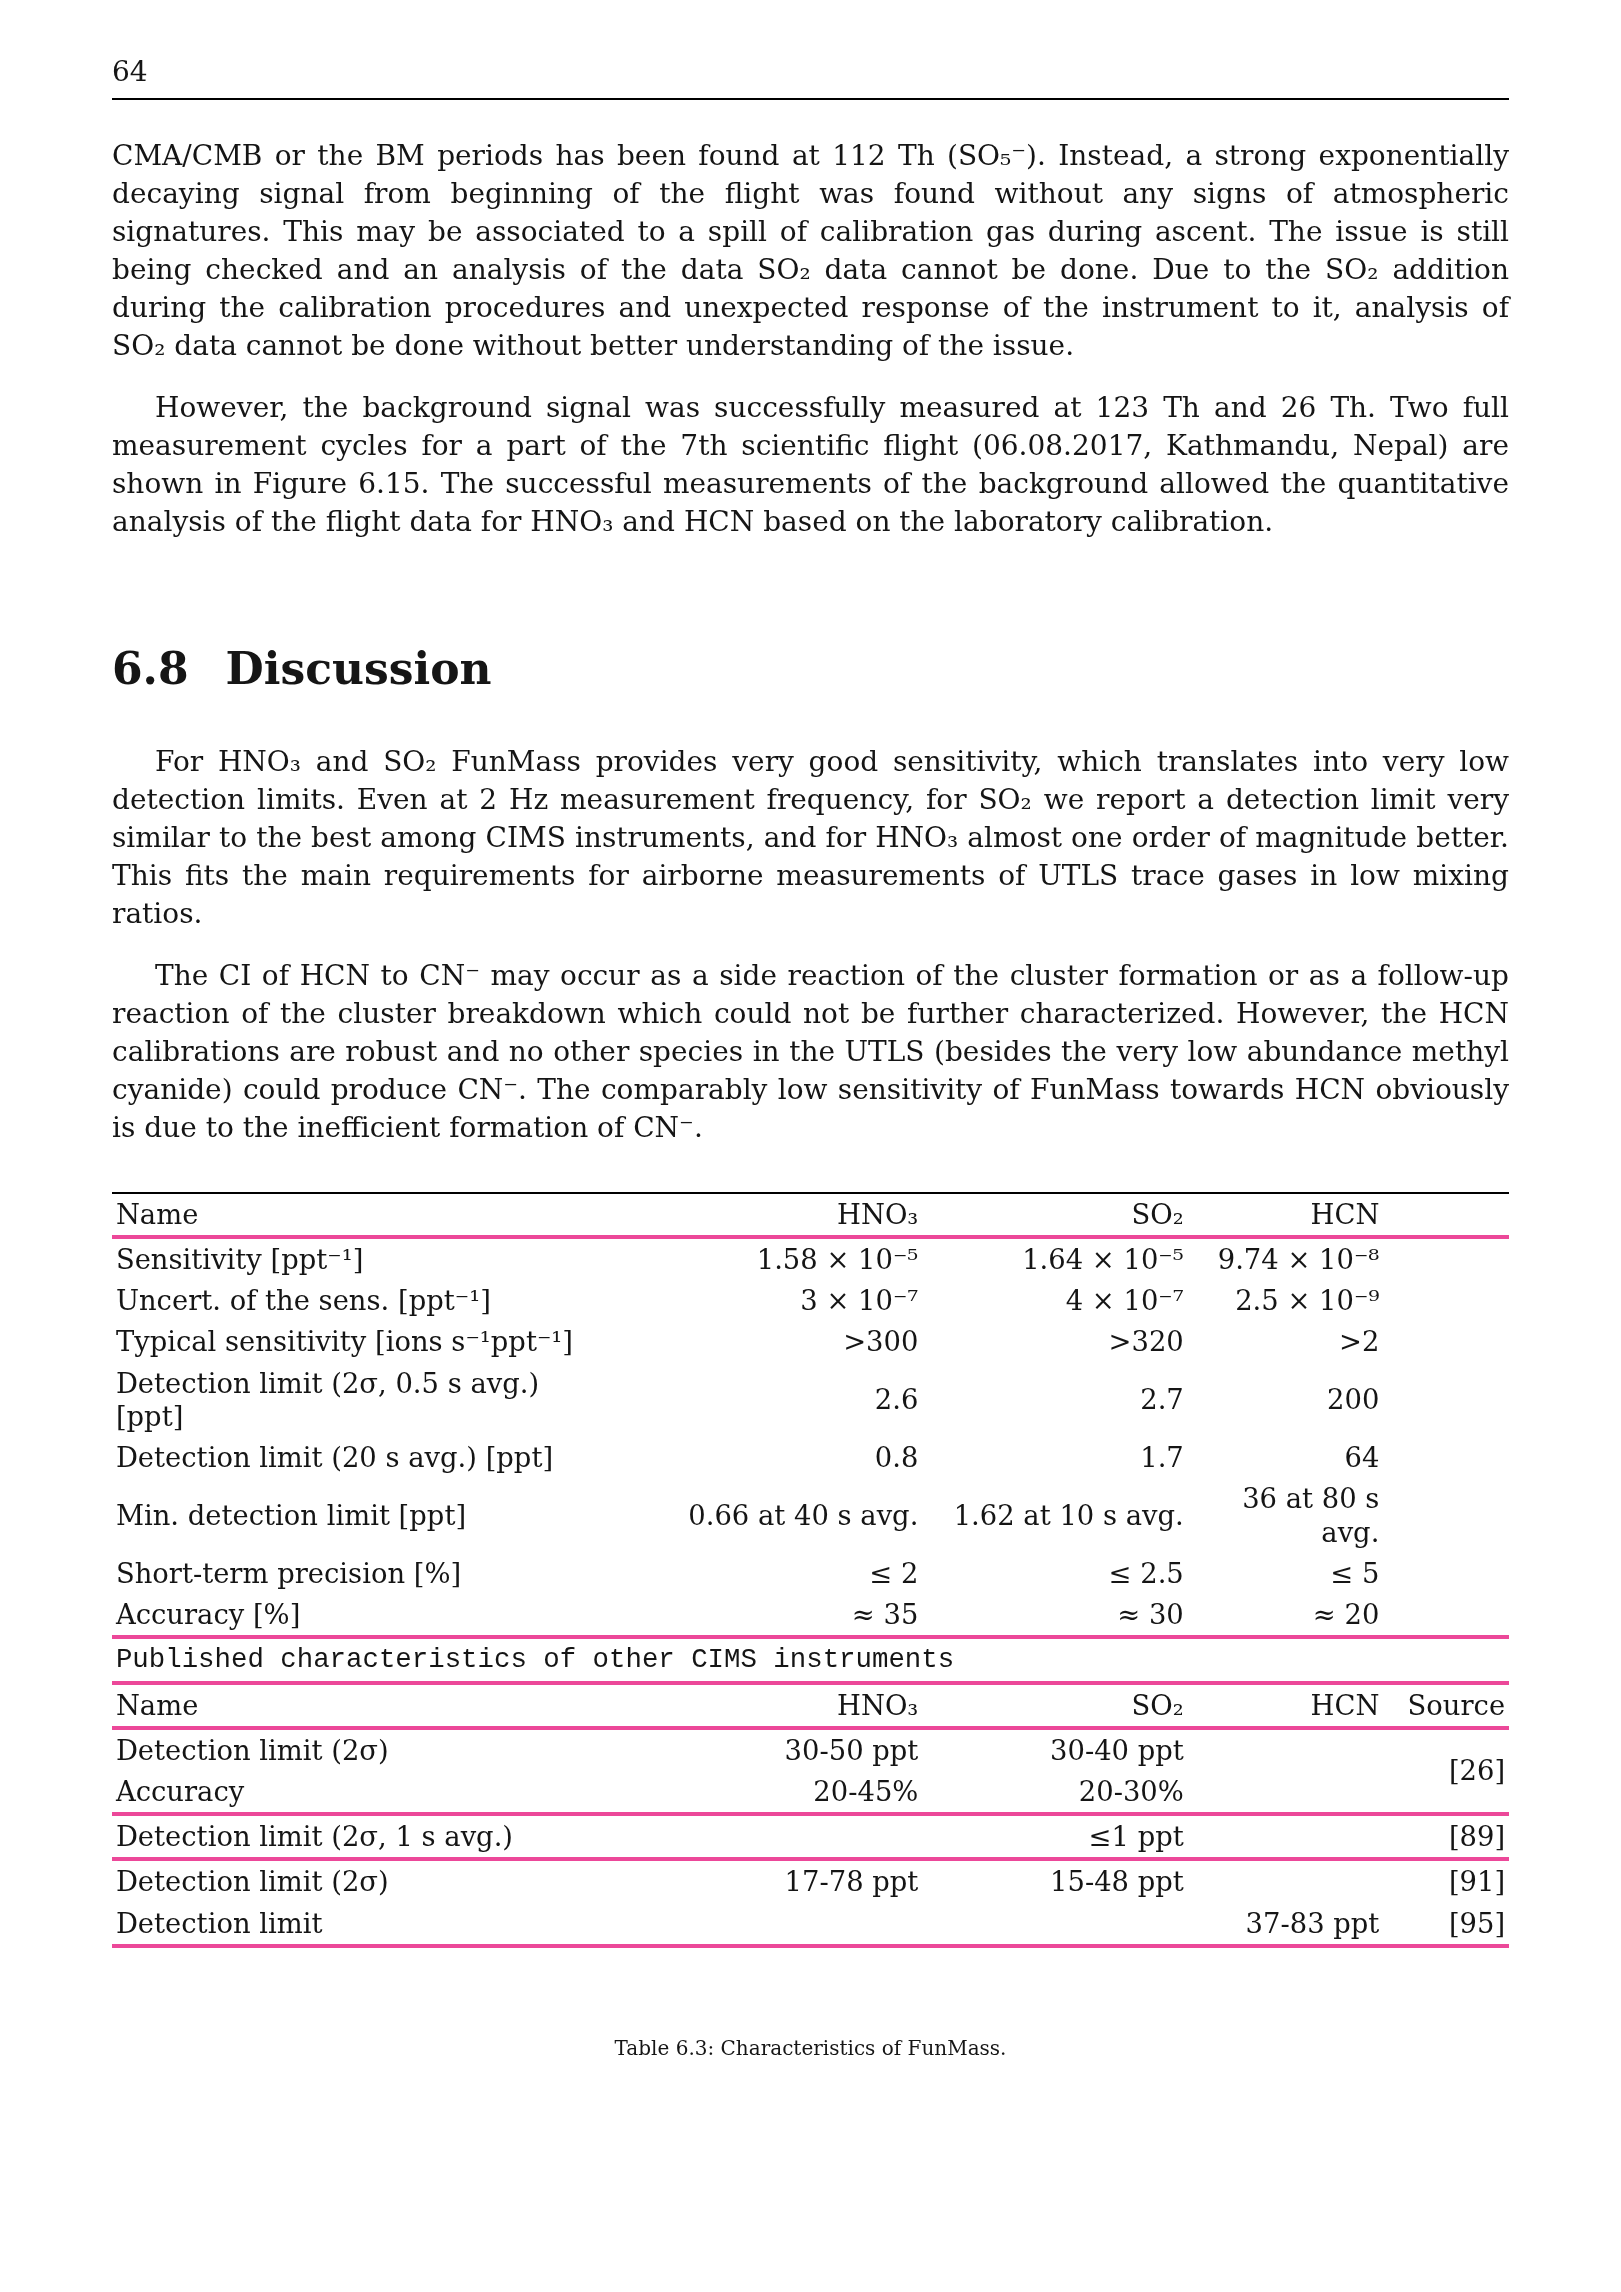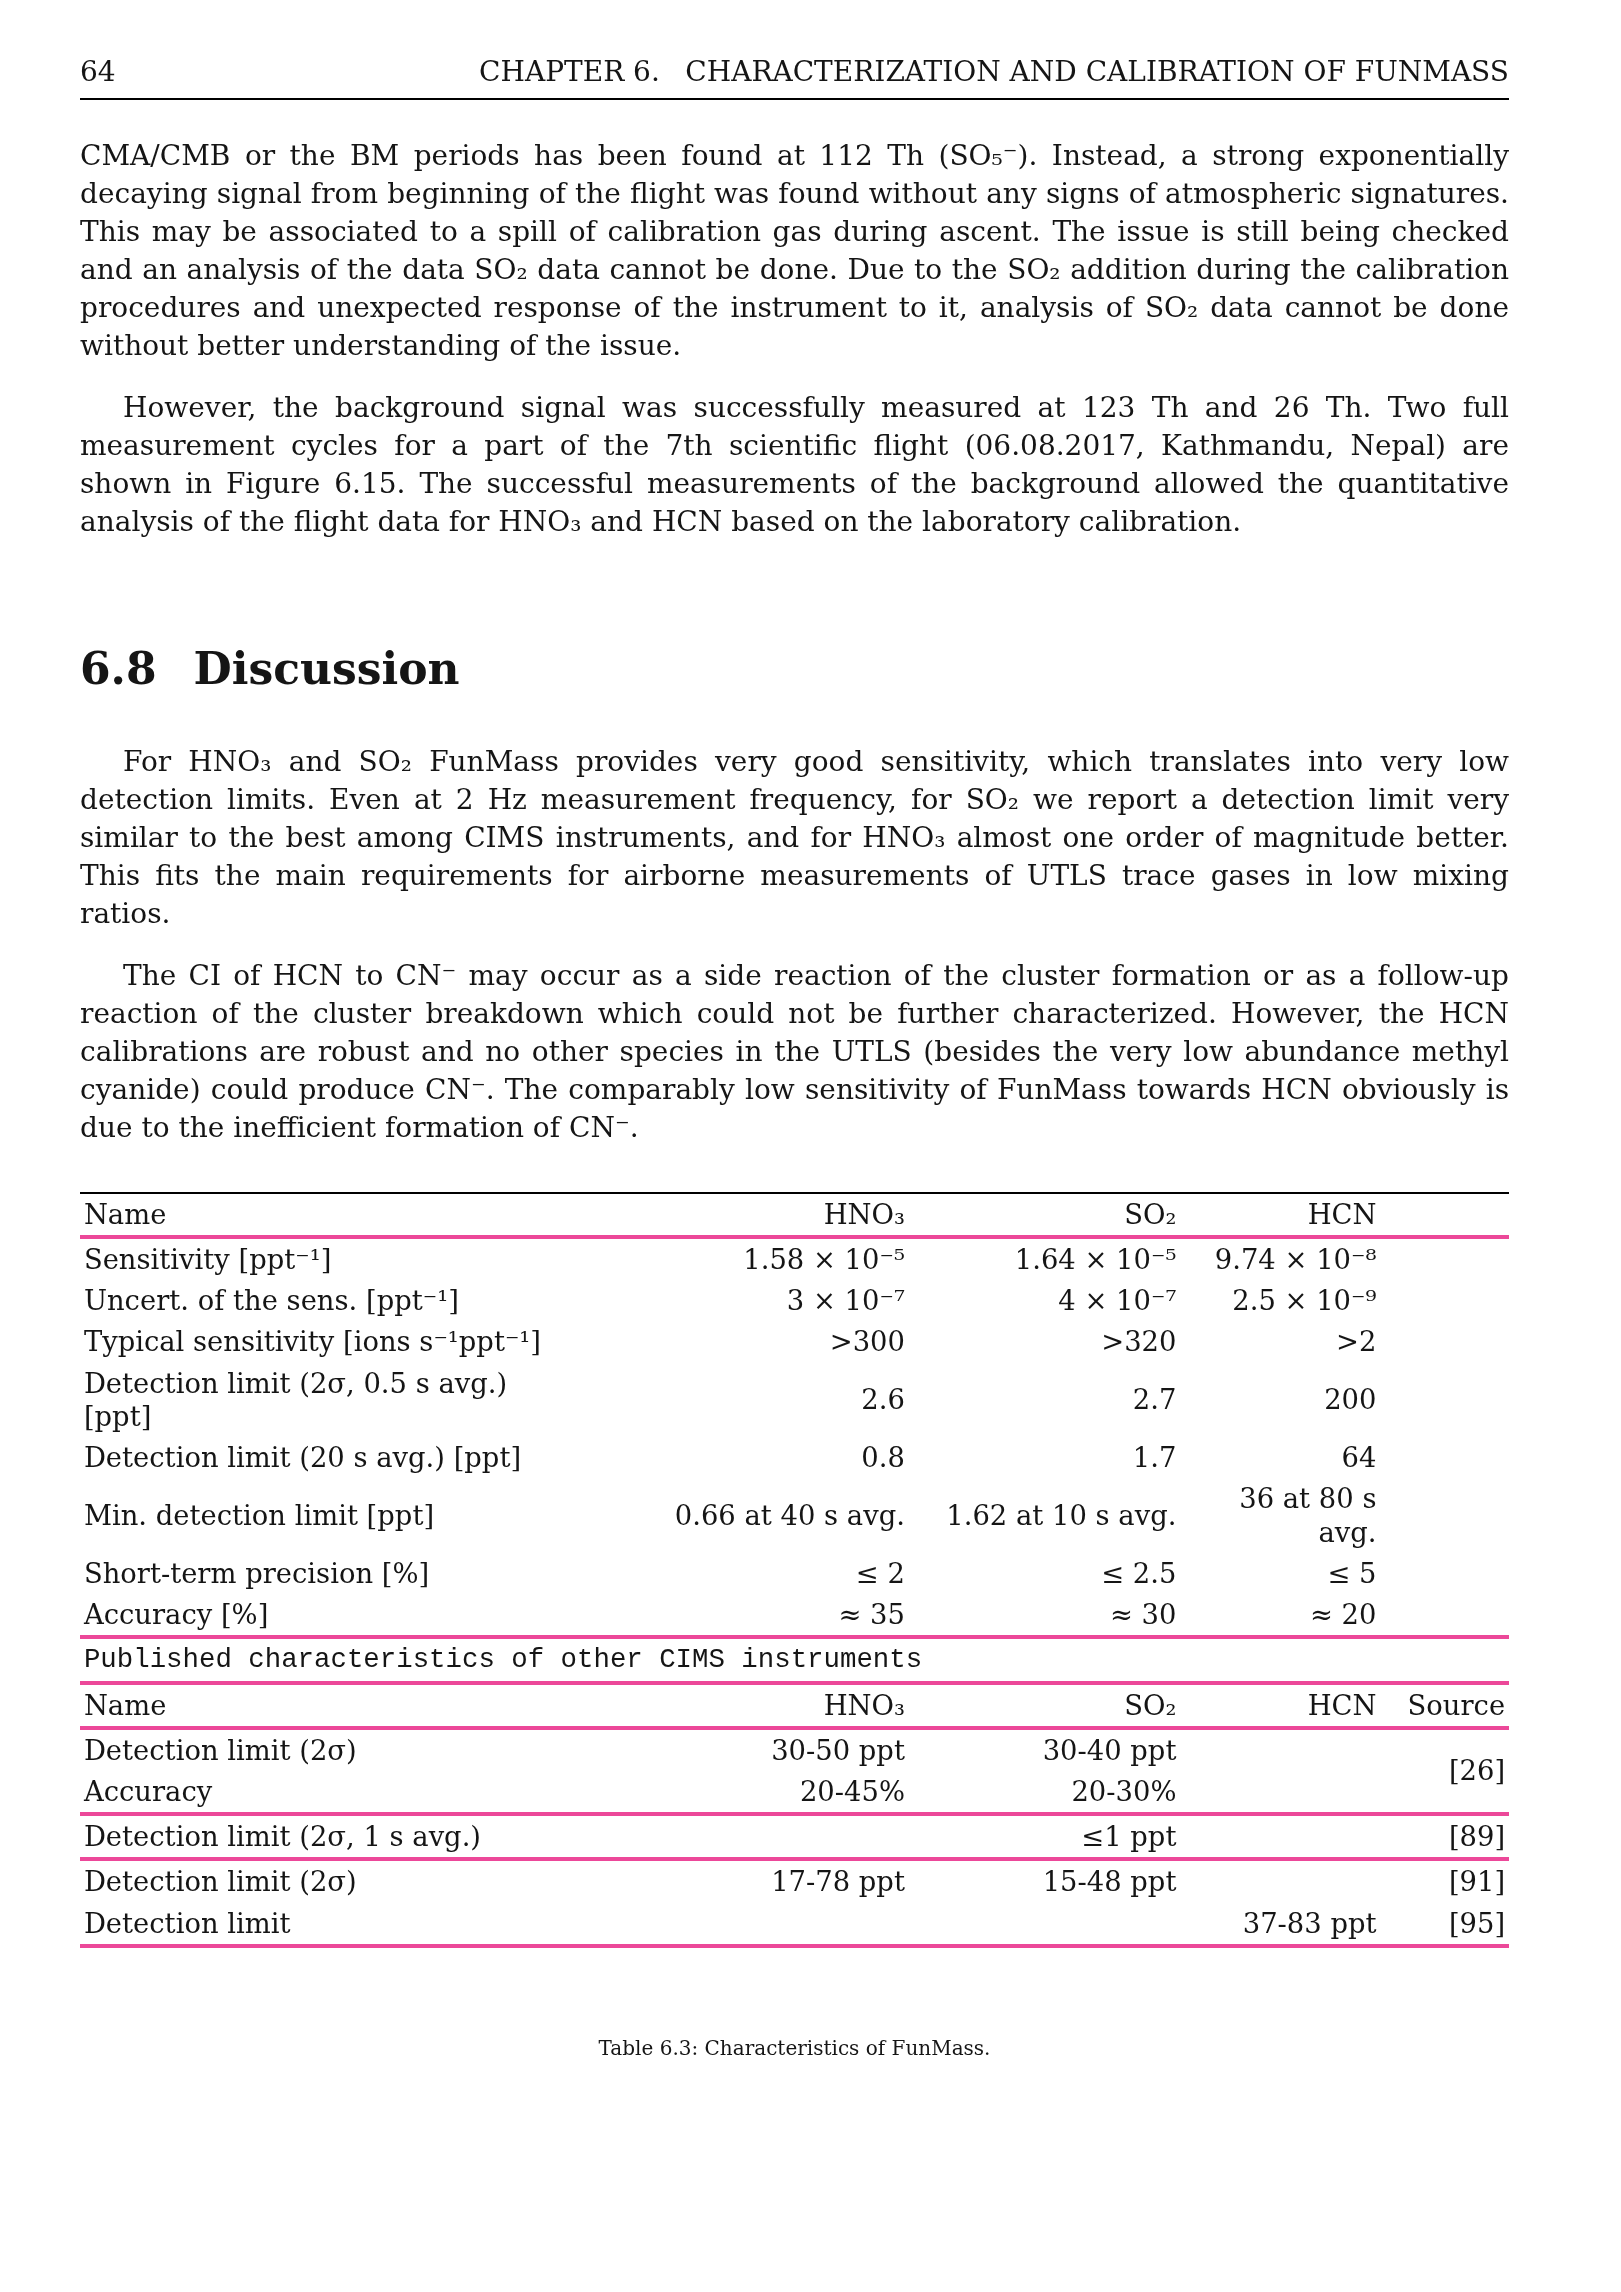--- a/index.html
+++ b/index.html
@@ -3,21 +3,21 @@
 <meta charset="utf-8">
 <style>
   * { margin: 0; padding: 0; box-sizing: border-box; }
   html, body { background: #ffffff; }
   body {
     width: 1621px; height: 2293px;
     font-family: "DejaVu Serif", "Liberation Serif", serif;
     color: #151515;
     overflow: hidden;
   }
-  .page { width: 100%; height: 100%; padding: 55px 112px 0 80px; }
+  .page { width: 100%; height: 100%; padding: 55px 112px 0 112px; }
 
   .running-header { display: flex; align-items: baseline; font-size: 28px; }
   .running-header .title-group { margin-left: auto; }
   .running-header .chapter-label { margin-right: 25.5px; }
   .header-rule { border-top: 2px solid #000; margin-top: 9.8px; margin-bottom: 37px; }
 
   .par { font-size: 28px; line-height: 38px; text-align: justify; margin-top: 24px; }
   .par.indent { text-indent: 43px; }
 
   .section-heading { margin: 102px 0 49px 0; font-size: 44px; font-weight: bold; }
@@ -33,23 +33,20 @@
 
   .caption { margin-top: 88px; text-align: center; font-size: 20px; }
 </style>
 </head>
 <body>
 
 <div class="page">
 
   <div class="running-header">
     <span>64</span>
-    <span class="title-group">
-      <span class="chapter-label">CHAPTER 6.</span><span>CHARACTERIZATION AND CALIBRATION OF FUNMASS</span>
-    </span>
   </div>
   <div class="header-rule"></div>
 
   <p class="par">CMA/CMB or the BM periods has been found at 112 Th (SO₅⁻). Instead, a strong exponentially decaying signal from beginning of the flight was found without any signs of atmospheric signatures. This may be associated to a spill of calibration gas during ascent. The issue is still being checked and an analysis of the data SO₂ data cannot be done. Due to the SO₂ addition during the calibration procedures and unexpected response of the instrument to it, analysis of SO₂ data cannot be done without better understanding of the issue.</p>
   <p class="par indent">However, the background signal was successfully measured at 123 Th and 26 Th. Two full measurement cycles for a part of the 7th scientific flight (06.08.2017, Kathmandu, Nepal) are shown in Figure 6.15. The successful measurements of the background allowed the quantitative analysis of the flight data for HNO₃ and HCN based on the laboratory calibration.</p>
 
   <h2 class="section-heading">
     <span class="num">6.8</span><span>Discussion</span>
   </h2>
 

